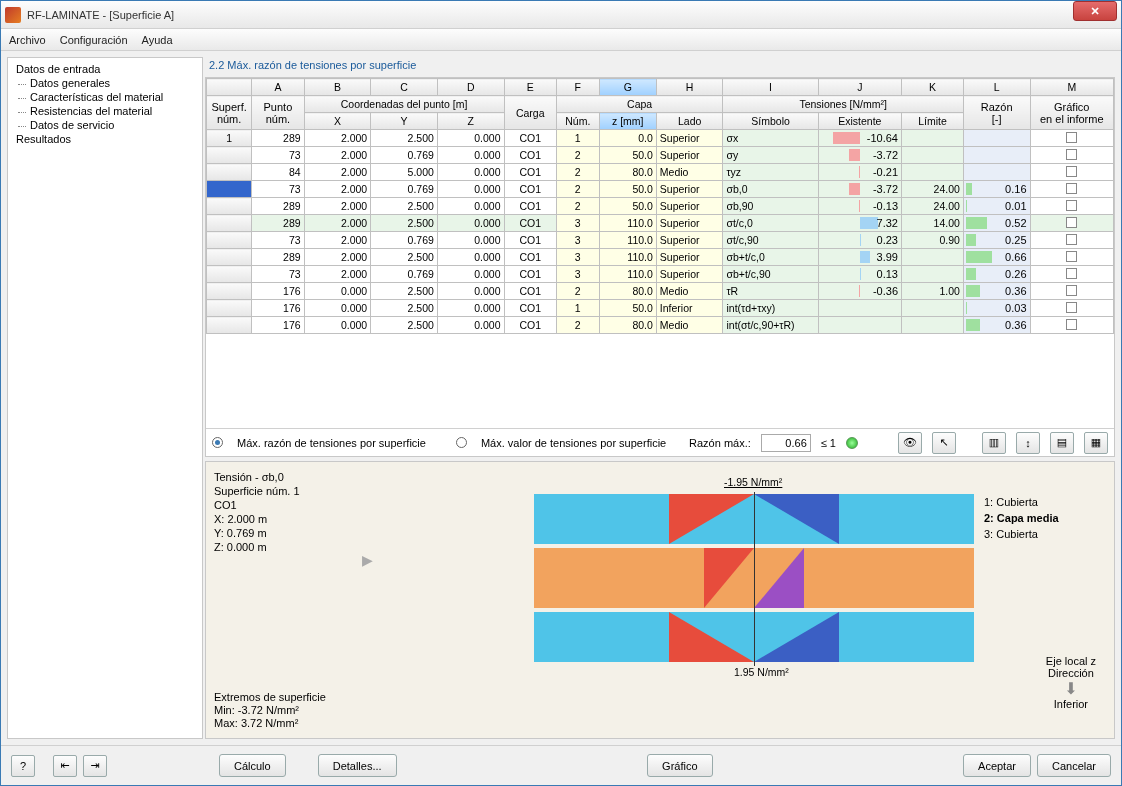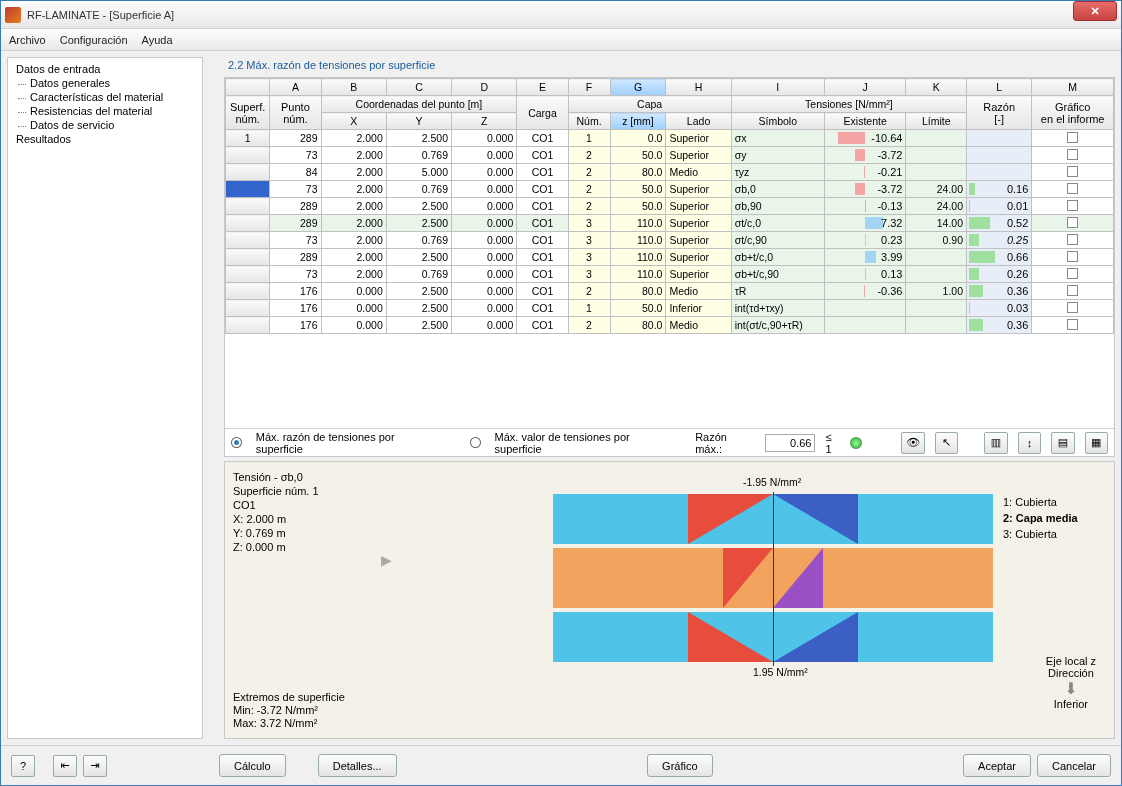--- a/index.html
+++ b/index.html
@@ -4,21 +4,21 @@
 <style>
 * { box-sizing: border-box; margin: 0; padding: 0; font-family: "Segoe UI", Tahoma, sans-serif; font-size: 11px; }
 body { background: #fff; width: 1122px; height: 786px; overflow: hidden; position: relative; }
 .window { width: 1122px; height: 786px; border: 1px solid #3a7ab4; background: #f0f0f0; display: flex; flex-direction: column; }
 .titlebar { height: 28px; background: linear-gradient(#fdfdfd, #e8e8e8); display: flex; align-items: center; padding: 0 4px; border-bottom: 1px solid #d0d0d0; position: relative; }
 .titlebar-icon { width: 16px; height: 16px; background: linear-gradient(135deg,#c0392b,#e67e22); margin-right: 6px; border-radius: 2px; }
 .titlebar-title { flex: 1; color: #333; }
 .close-btn { width: 44px; height: 20px; background: linear-gradient(#e56c6c,#c8433f); border: 1px solid #a03030; border-radius: 3px; display: flex; align-items: center; justify-content: center; color: #fff; font-weight: bold; position: absolute; right: 4px; top: 0; }
 .menubar { height: 22px; background: linear-gradient(#fdfdfd,#e9e9e9); display: flex; align-items: center; padding: 0 8px; gap: 14px; border-bottom: 1px solid #d0d0d0; }
 .menubar span { color: #222; cursor: default; }
-.content { flex: 1; display: flex; padding: 6px; gap: 21px; }
+.content { flex: 1; display: flex; padding: 6px; gap: 2px; }
 .sidebar { width: 196px; background: #fff; border: 1px solid #c8c8c8; padding: 4px 0; overflow: hidden; }
 .tree-item { padding: 1px 4px 1px 8px; white-space: nowrap; cursor: default; }
 .tree-sub { padding-left: 22px; position: relative; }
 .tree-sub::before { content: ""; position: absolute; left: 10px; top: 8px; width: 8px; height: 1px; border-top: 1px dotted #888; }
 .tree-item.selected { background: #3399ff; color: #fff; }
 .main { flex: 1; display: flex; flex-direction: column; }
 .main-header { height: 20px; color: #1a5a9a; font-weight: normal; padding: 2px 4px; }
 .grid-wrap { border: 1px solid #c8c8c8; background: #fff; height: 380px; overflow: hidden; position: relative; }
 table.grid { border-collapse: collapse; width: 100%; table-layout: fixed; }
 table.grid th, table.grid td { border: 1px solid #c0c0c0; height: 17px; padding: 0 3px; overflow: hidden; white-space: nowrap; font-size: 10.5px; }
@@ -41,21 +41,21 @@
 .opts-row input[type=text] { width: 50px; height: 18px; border: 1px solid #aaa; text-align: right; padding-right: 3px; }
 .icon-btn { width: 24px; height: 22px; border: 1px solid #9aa; background: linear-gradient(#fdfdfd,#e4e4e4); border-radius: 2px; display:inline-flex; align-items:center; justify-content:center; }
 .lower { flex: 1; border: 1px solid #c8c8c8; background: #f4f1e8; margin-top: 4px; padding: 8px; display: flex; position: relative; justify-content: flex-end; }
 .lower-left { width: 150px; font-size: 10.5px; line-height: 14px; }
 .diagram { flex: 1; position: relative; }
 .layer { position: absolute; left: 170px; width: 440px; height: 50px; }
 .layer1 { top: 24px; background:#4fc4e8; }
 .layer2 { top: 78px; background:#f2a35e; height: 60px; }
 .layer3 { top: 142px; background:#4fc4e8; }
 .tri { position:absolute; width:0; height:0; }
-.lbl-top { position:absolute; top:6px; left:360px; font-size:10.5px; }
+.lbl-top { position:absolute; top:6px; left:360px; font-size:10.5px;text-decoration:underline; }
 .lbl-bot { position:absolute; top:196px; left:370px; font-size:10.5px; }
 .layer-lbls { position:absolute; left:620px; top:24px; font-size:10.5px; line-height:16px; }
 .axis-lbl { position:absolute; right:10px; bottom:20px; text-align:center; font-size:10.5px; }
 .lower-ext { position:absolute; left:8px; bottom:8px; font-size:10.5px; line-height:13px; }
 .footer { height: 40px; display: flex; align-items: center; padding: 0 10px; gap: 6px; border-top: 1px solid #d0d0d0; }
 .footer .spacer { flex: 1; }
 button.std { height: 23px; padding: 0 14px; border: 1px solid #9aa; background: linear-gradient(#fdfdfd,#e4e4e4); border-radius: 3px; }
 .led { display:inline-block; width:12px; height:12px; border-radius:50%; background: radial-gradient(#9f9,#2a2); border:1px solid #595; }
 .radio { display:inline-block; width:11px; height:11px; border:1px solid #666; border-radius:50%; position:relative; vertical-align:middle; margin-right:4px; }
 .radio.on::after { content:""; position:absolute; inset:2px; background:#3a7ab4; border-radius:50%; }
@@ -254,21 +254,21 @@
                 <td class="num">2.000</td>
                 <td class="num">0.769</td>
                 <td class="num">0.000</td>
                 <td class="ctr">CO1</td>
                 <td class="lyel ctr">3</td>
                 <td class="lyel num">110.0</td>
                 <td class="lyel">Superior</td>
                 <td class="lgrn">σt/c,90</td>
                 <td class="lgrn bar-cell num"><div class="bar-pos" style="width: 0.9px;"></div><span style="position: relative;">0.23</span></td>
                 <td class="lgrn num">0.90</td>
-                <td class="lblu bar-cell num"><div class="ratio-bar" style="width: 10px;"></div><span style="position: relative; font-style: italic;">0.25</span></td>
+                <td class="lblu bar-cell num"><div class="ratio-bar" style="width: 10px;"></div><span style="position: relative;">0.25</span></td>
                 <td class="ctr"><span class="chk"></span></td>
               </tr>
               <tr>
                 <td class="rowhdr ctr"></td>
                 <td class="num">289</td>
                 <td class="num">2.000</td>
                 <td class="num">2.500</td>
                 <td class="num">0.000</td>
                 <td class="ctr">CO1</td>
                 <td class="lyel ctr">3</td>

